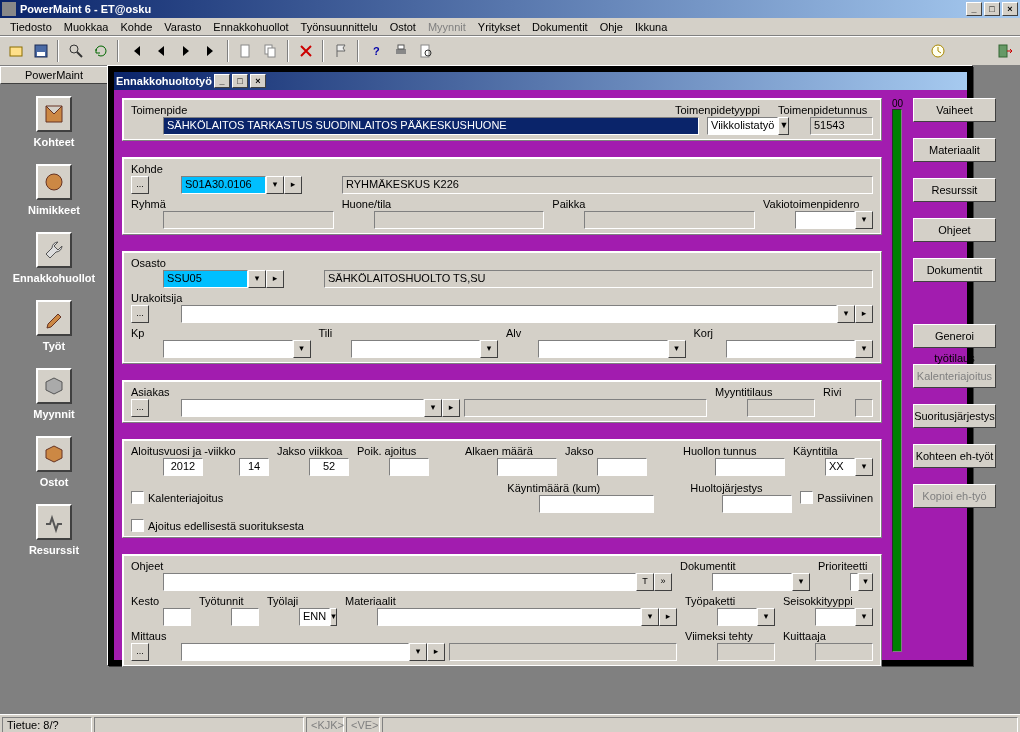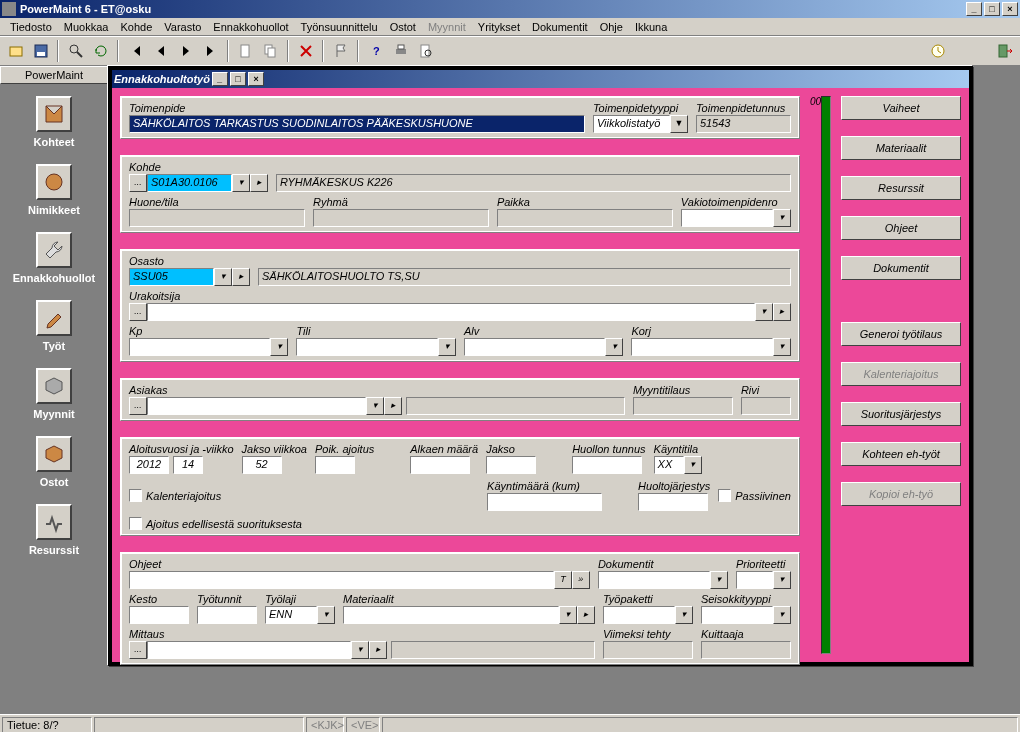--- a/index.html
+++ b/index.html
@@ -22,35 +22,35 @@
 .workspace { display: flex; height: 648px; background: #808080; }
 
 .sidebar { width: 108px; background: #808080; }
 .side-tab { background: #d4d0c8; border: 1px solid #fff; border-right-color: #404040; border-bottom-color: #404040; text-align: center; padding: 2px; }
 .side-items { padding: 4px; font-weight: bold; }
 .side-item { text-align: center; color: #fff; padding: 8px 0; cursor: default; }
 .side-icon { width: 36px; height: 36px; margin: 0 auto 4px; background: #d4d0c8; border: 2px solid #fff; border-right-color: #404040; border-bottom-color: #404040; display: flex; align-items: center; justify-content: center; }
 .side-icon svg { width: 24px; height: 24px; }
 
 .mdi-area { flex: 1; position: relative; background: #808080; padding: 2px; }
-.mdi-window { position: absolute; left: 0; top: 0; width: 865px; height: 600px; background: #ec4899; border: 4px solid #000000; box-shadow: 1px 1px 0 #404040, -1px -1px 0 #fff; font-style: italic; }
+.mdi-window { position: absolute; left: 0; top: 0; width: 865px; height: 600px; background: #a21caf; border: 6px solid #000000; box-shadow: 1px 1px 0 #404040, -1px -1px 0 #fff; }
 .mdi-title { background: linear-gradient(to right, #0a246a, #a6caf0); color: #fff; height: 18px; display: flex; align-items: center; padding: 0 2px; font-weight: bold; }
 
 .form-body { display: flex; padding: 8px; gap: 10px; height: calc(100% - 18px); }
 .form-left { flex: 1; display: flex; flex-direction: column; gap: 16px; }
 .form-right { width: 120px; display: flex; flex-direction: column; gap: 16px; }
 
 .panel { border: 1px solid #808080; border-top-color: #fff; border-left-color: #fff; box-shadow: inset 1px 1px 0 #808080, inset -1px -1px 0 #fff; padding: 5px 8px; background: #d4d0c8; position: relative; }
 .panel::before { content: ''; position: absolute; inset: 0; border: 1px solid #fff; pointer-events: none; }
 .panel .inner { position: relative; }
 
 .row { display: flex; gap: 8px; align-items: flex-end; }
 .field { display: flex; flex-direction: column; gap: 1px; }
 .field label { font-size: 11px; }
-.sunkeninput { border: 1px solid #808080; border-right-color: #fff; border-bottom-color: #fff; background: #fff; height: 18px; padding: 1px 3px; }
+.sunkeninput { border: 1px solid #808080; border-right-color: #fff; border-bottom-color: #fff; background: #fff; height: 18px; padding: 1px 3px; margin-left: 32px; }
 .sunkeninput.sel { background: #0a246a; color: #fff; }
 .sunkeninput.hl { background: #00bfff; }
 .minibtn { width: 18px; height: 18px; background: #d4d0c8; border: 1px solid #fff; border-right-color: #404040; border-bottom-color: #404040; font-size: 9px; text-align: center; line-height: 14px; }
 .combo { display: flex; }
 .combo .sunkeninput { flex: 1; }
 
 .btn { background: #d4d0c8; border: 1px solid #fff; border-right-color: #404040; border-bottom-color: #404040; height: 24px; text-align: center; line-height: 22px; cursor: default; }
 .btn.disabled { color: #808080; }
 
 .greenbar { width: 10px; background: #008000; border: 1px inset #808080; }
@@ -305,25 +305,25 @@
                   <div class="minibtn">▸</div>
                 </div>
               </div>
               <div class="field" style="flex:1">
                 <label>&nbsp;</label>
                 <div class="sunkeninput" style="background:#d4d0c8">RYHMÄKESKUS K226</div>
               </div>
             </div>
             <div class="row" style="margin-top:4px">
               <div class="field" style="flex:1">
+                <label>Ryhmä</label>
+                <div class="sunkeninput" style="background:#d4d0c8"></div>
+              </div>
+              <div class="field" style="flex:1">
                 <label>Huone/tila</label>
-                <div class="sunkeninput" style="background:#d4d0c8"></div>
-              </div>
-              <div class="field" style="flex:1">
-                <label>Ryhmä</label>
                 <div class="sunkeninput" style="background:#d4d0c8"></div>
               </div>
               <div class="field" style="flex:1">
                 <label>Paikka</label>
                 <div class="sunkeninput" style="background:#d4d0c8"></div>
               </div>
               <div class="field" style="width:110px">
                 <label>Vakiotoimenpidenro</label>
                 <div class="combo">
                       <div class="sunkeninput" style="flex:1"></div>
@@ -571,21 +571,21 @@
               <div class="field" style="width:90px">
                 <label>Kuittaaja</label>
                 <div class="sunkeninput" style="background:#d4d0c8"></div>
               </div>
             </div>
           </div>
             </div>
 
         </div>
 
-        <div style="display:flex;">
+        <div style="display:flex;flex-direction:column">
           <div style="text-align:right;font-size:10px">00</div>
           <div class="greenbar" style="flex:1"></div>
         </div>
 
         <div class="form-right">
           <div class="btn">Vaiheet</div>
           <div class="btn">Materiaalit</div>
           <div class="btn">Resurssit</div>
           <div class="btn">Ohjeet</div>
           <div class="btn">Dokumentit</div>

